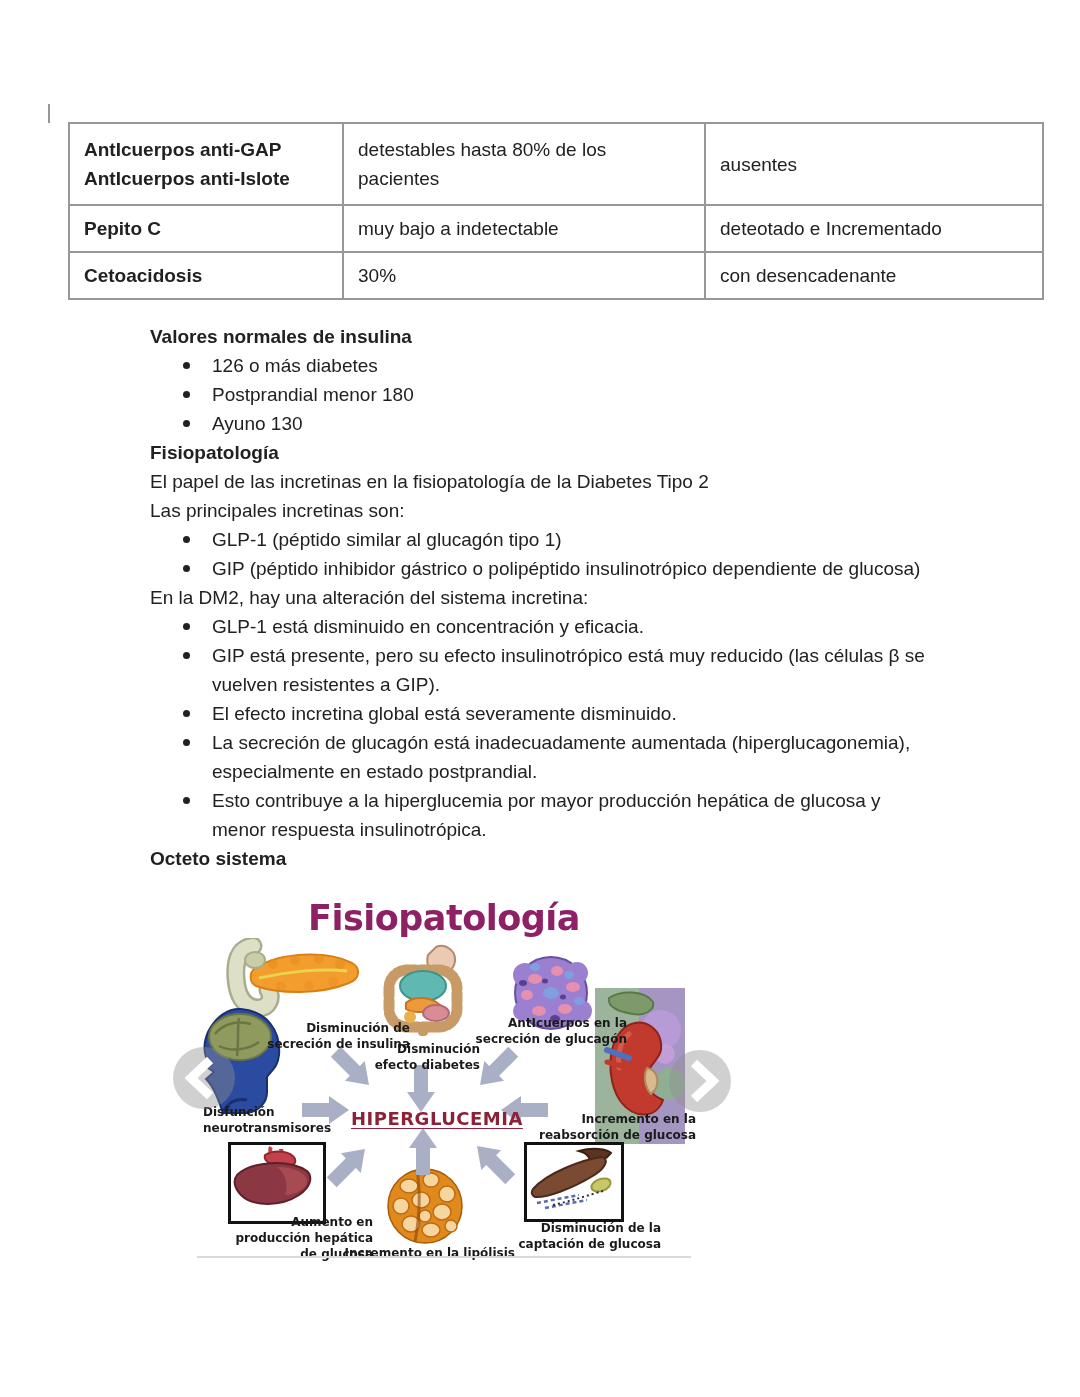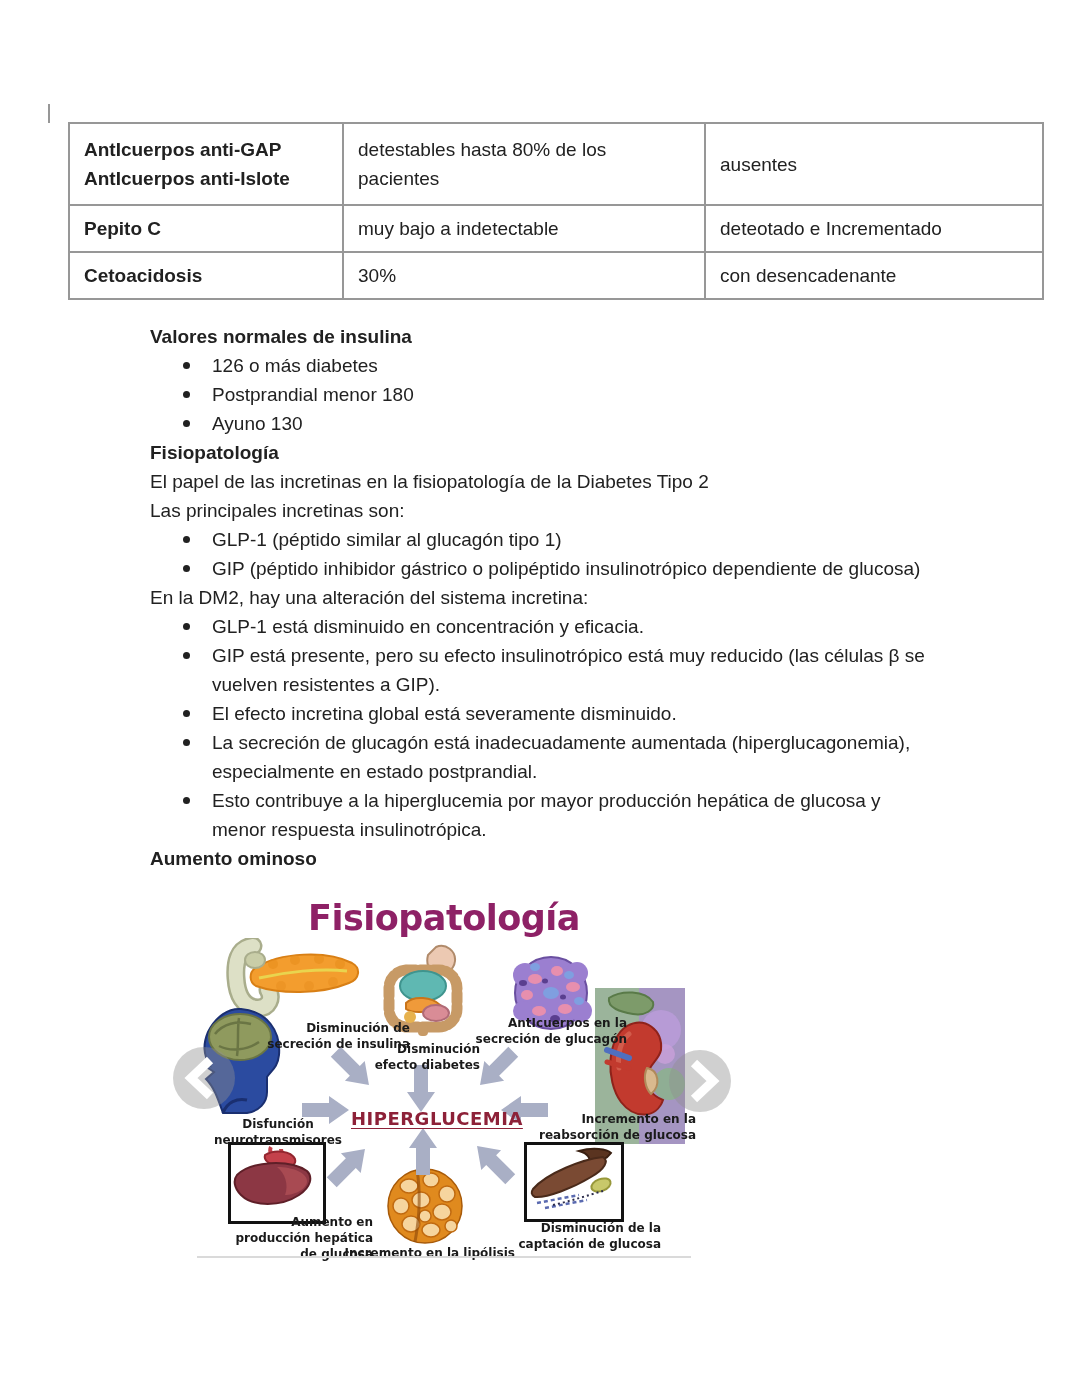--- a/index.html
+++ b/index.html
@@ -80,21 +80,21 @@
     <div>El papel de las incretinas en la fisiopatología de la Diabetes Tipo 2</div>
     <div>Las principales incretinas son:</div>
     <div class="li"><span>GLP-1 (péptido similar al glucagón tipo 1)</span></div>
     <div class="li"><span>GIP (péptido inhibidor gástrico o polipéptido insulinotrópico dependiente de glucosa)</span></div>
     <div>En la DM2, hay una alteración del sistema incretina:</div>
     <div class="li"><span>GLP-1 está disminuido en concentración y eficacia.</span></div>
     <div class="li"><span>GIP está presente, pero su efecto insulinotrópico está muy reducido (las células β se vuelven resistentes a GIP).</span></div>
     <div class="li"><span>El efecto incretina global está severamente disminuido.</span></div>
     <div class="li"><span>La secreción de glucagón está inadecuadamente aumentada (hiperglucagonemia), especialmente en estado postprandial.</span></div>
     <div class="li"><span>Esto contribuye a la hiperglucemia por mayor producción hepática de glucosa y menor respuesta insulinotrópica.</span></div>
-    <div class="h">Aumento ominoso</div>
+    <div class="h">Octeto sistema</div>
   </div>
 
   <div class="figure">
 
     <div class="fig-title">Fisiopatología</div>
 
     <svg class="organ" style="left:42px;top:40px" width="140" height="80" viewBox="0 0 140 80">
       <path d="M28,8 C12,10 10,26 11,40 C12,56 18,70 33,70 C44,70 48,60 43,52" fill="none" stroke="#a9ad8c" stroke-width="19" stroke-linecap="round"></path>
       <path d="M28,8 C12,10 10,26 11,40 C12,56 18,70 33,70 C44,70 48,60 43,52" fill="none" stroke="#dde0c6" stroke-width="14" stroke-linecap="round"></path>
       <path d="M30,30 C55,14 102,12 127,25 C136,30 135,41 124,45 C95,57 54,56 31,48 C24,44 24,35 30,30 Z" fill="#f39d2e" stroke="#d87f15" stroke-width="2"></path>
@@ -208,21 +208,21 @@
         <path d="M-23,-7 L4,-7 L4,-14 L24,0 L4,14 L4,7 L-23,7 Z" transform="translate(342,212) rotate(180)"></path>
         <path d="M-23,-7 L4,-7 L4,-14 L24,0 L4,14 L4,7 L-23,7 Z" transform="translate(165,268) rotate(-45)"></path>
         <path d="M-23,-7 L4,-7 L4,-14 L24,0 L4,14 L4,7 L-23,7 Z" transform="translate(240,254) rotate(-90)"></path>
         <path d="M-23,-7 L4,-7 L4,-14 L24,0 L4,14 L4,7 L-23,7 Z" transform="translate(311,265) rotate(-135)"></path>
       </g>
     </svg>
 
     <div class="fl" style="left:57px;top:122px;width:170px">Disminución de secreción de insulina</div>
     <div class="fl" style="left:177px;top:143px;width:120px">Disminución efecto diabetes</div>
     <div class="fl" style="left:274px;top:117px;width:170px">AntIcuerpos en la secreción de glucagón</div>
-    <div class="fl" style="left:20px;top:218px;width:150px;text-align:center">Disfunción neurotransmisores</div>
+    <div class="fl" style="left:20px;top:206px;width:150px;text-align:left">Disfunción neurotransmisores</div>
     <div class="fl" style="left:338px;top:213px;width:175px">Incremento en la reabsorción de glucosa</div>
     <div class="fl" style="left:35px;top:316px;width:155px">Aumento en producción hepática de glucosa</div>
     <div class="fl" style="left:142px;top:347px;width:190px">Incremento en la lipólisis</div>
     <div class="fl" style="left:313px;top:322px;width:165px">Disminución de la captación de glucosa</div>
 
     <div class="center-word">HIPERGLUCEMIA</div>
 
     <div class="fig-bottom-line"></div>
   </div>
 

